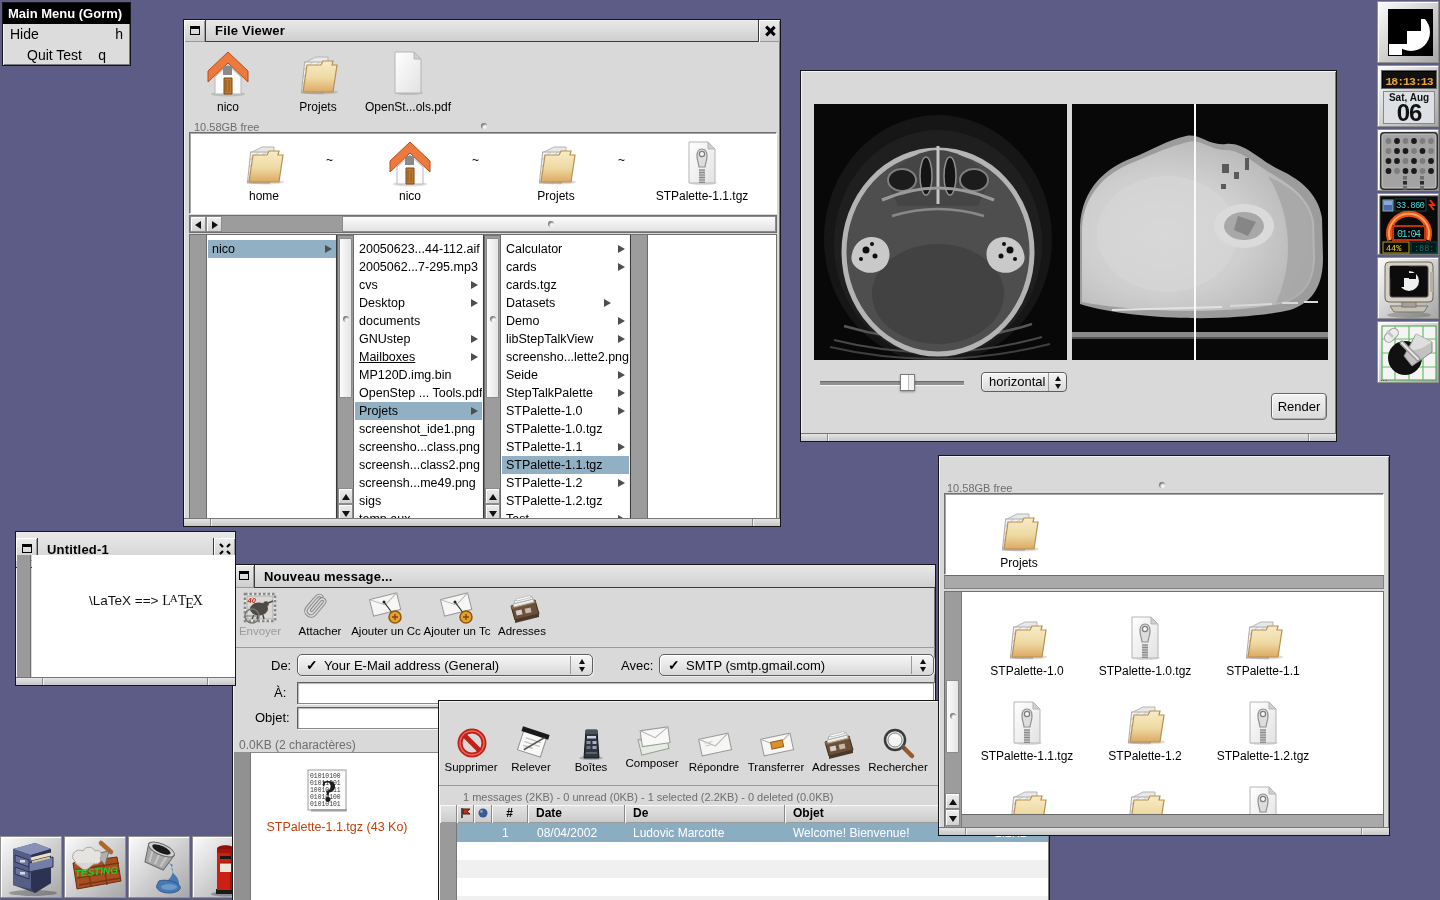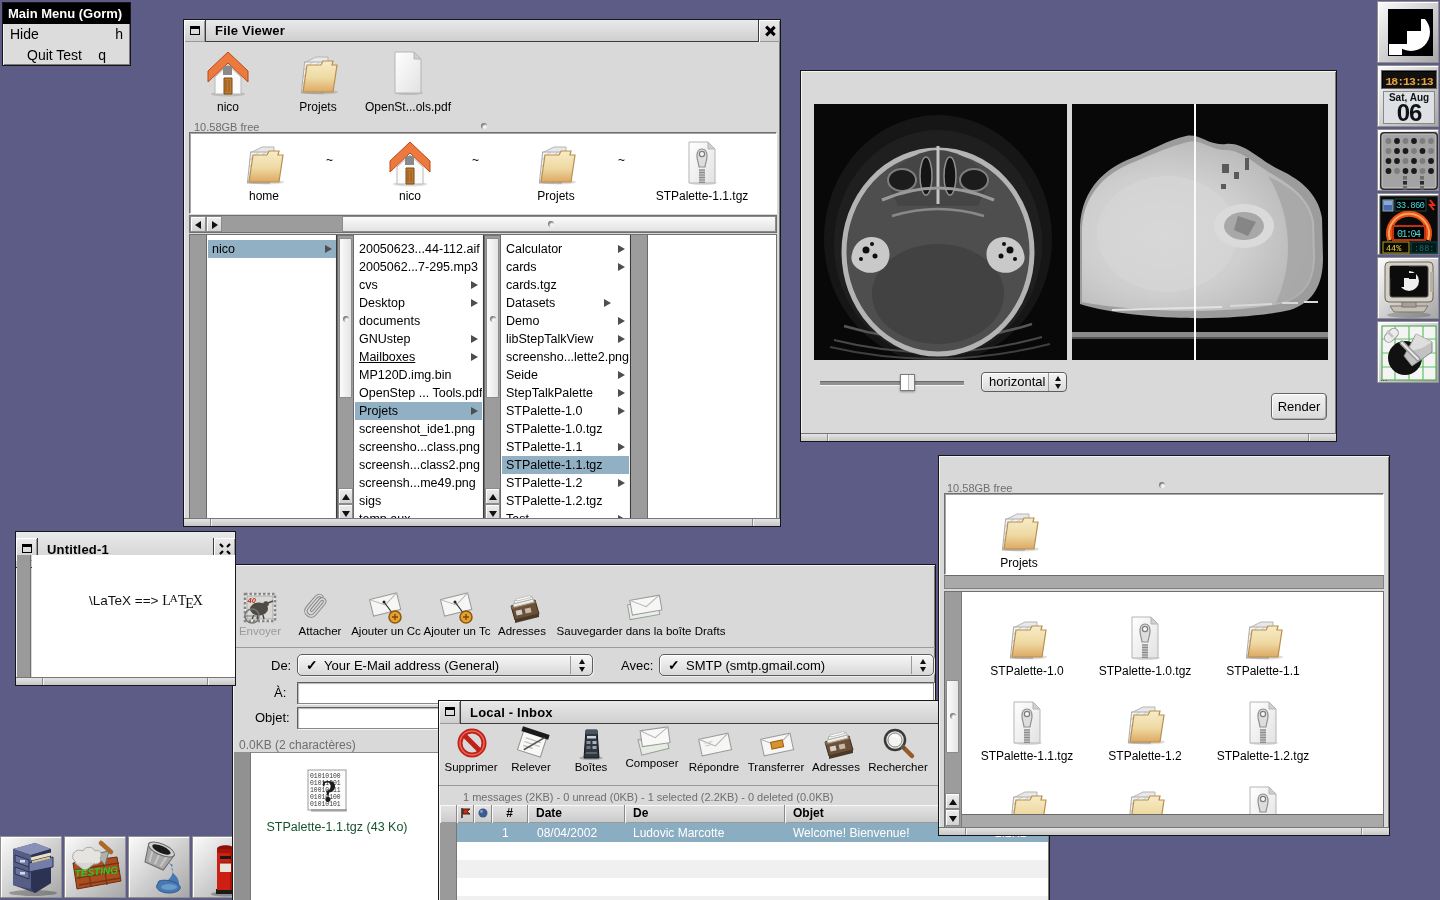--- a/index.html
+++ b/index.html
@@ -444,20 +444,26 @@
    <div style="font-size:13px;line-height:18px;padding-left:7px">horizontal</div>
    <div class="abs" style="right:17px;top:0;bottom:0;width:1px;background:#9a9a9a"></div>
    <div class="tri up" style="right:5px;top:3px;border-left-width:3.5px;border-right-width:3.5px;border-bottom-width:5px"></div>
    <div class="tri dn" style="right:5px;top:11px;border-left-width:3.5px;border-right-width:3.5px;border-top-width:5px"></div>
  </div>
  <div class="btn" style="left:470px;top:322px;width:56px;height:27px;line-height:26px">Render</div>
  <div class="rsz"></div>
 </div>
 
 <div class="win" style="left:232px;top:564px;width:704px;height:340px">
+ <div class="tb" style="height:23px">
+      <div class="tbtn mini" style="height:23px">
+        <i></i>
+      </div>
+      <div class="ttl">Nouveau message...</div>
+    </div>
  <div id="nmtools" class="abs" style="left:0;top:23px;right:0;height:60px;border-bottom:1px solid #9a9a9a">
 <div class="ticon" style="left:-8px;top:4px;width:70px;color:#9a9a9a">
         <svg width="44" height="32" viewBox="0 0 44 32" style="overflow:visible">
           <g transform="translate(3 0)">
 <rect x="4" y="2" width="30" height="27" fill="#f0f0ee" stroke="#888" stroke-dasharray="2.5 2" stroke-width="2.5"></rect>
 <rect x="6" y="4" width="26" height="23" fill="#d8d8d4" stroke="#aaa"></rect>
 <ellipse cx="18" cy="17" rx="9" ry="6.5" fill="#4e4a46"></ellipse>
 <circle cx="25" cy="12" r="2.8" fill="#4e4a46"></circle>
 <path d="M27 11 L32 9" stroke="#4e4a46" stroke-width="1.5"></path>
 <path d="M13 23 L11 27 M17 23 L16 27 M22 23 L23 27" stroke="#3a3a3a" stroke-width="1.3"></path>
@@ -516,32 +522,20 @@
 <path d="M8 14 L32 8 L33 11 L9 17 Z" fill="#8a6848"></path>
 <path d="M10 12 L30 7 L31 10 L11 15 Z" fill="#f0f0ec" stroke="#b0b0ac"></path>
 <path d="M11 9 L29 4.5 L30 7 L12 11.5 Z" fill="#fafaf6" stroke="#b0b0ac"></path>
 <path d="M13 7 L27 3.5 L28 5.5 L14 9 Z" fill="#ffffff" stroke="#c0c0bc"></path>
 <rect x="13" y="18" width="6" height="5" fill="#d8d0c8" transform="rotate(-12 16 20)"></rect>
 <rect x="22" y="16" width="6" height="5" fill="#c8b8a8" transform="rotate(-12 25 18)"></rect>
 <path d="M12 28 L36 22 L36 25 L12 31 Z" fill="#4a3828"></path>
 </g>
         </svg>
         <div class="tl">Adresses</div>
-      </div>
-<div class="ticon" style="left:293px;top:4px;width:230px;color:#000">
-        <svg width="44" height="32" viewBox="0 0 44 32" style="overflow:visible">
-          <g transform="translate(3 0)">
-<g transform="rotate(-10 22 14)">
-<rect x="6" y="10" width="30" height="15" fill="#e9efe6" stroke="#98a098"></rect>
-<rect x="9" y="6" width="30" height="15" fill="#f6f6f4" stroke="#98989a"></rect>
-<path d="M9 6 L24 15 L39 6" fill="none" stroke="#b4b4b2"></path>
-</g>
-          </g>
-        </svg>
-        <div class="tl">Sauvegarder dans la boîte Drafts</div>
       </div>
 </div>
  <div class="lbl" style="left:38px;top:93px;font-size:13px">De:</div>
  <div class="abs pop" style="left:64px;top:89px;width:296px;height:22px">
    <span class="ck">✓</span>
       <span class="ptx">Your E-Mail address (General)</span>
    <div class="abs" style="right:21px;top:1px;bottom:1px;width:1px;background:#9a9a9a"></div>
    <div class="tri up" style="right:7px;top:4px;border-left-width:3.5px;border-right-width:3.5px;border-bottom-width:5px"></div>
    <div class="tri dn" style="right:7px;top:12px;border-left-width:3.5px;border-right-width:3.5px;border-top-width:5px"></div>
  </div>
@@ -565,30 +559,24 @@
   <rect x="5" y="41" width="36" height="3" fill="#00000033"></rect>
   <g font-family="Liberation Mono, monospace" font-size="6.4" fill="#333">
    <text x="4" y="10">01010100</text>
         <text x="4" y="17">01011001</text>
         <text x="4" y="24">10010111</text>
         <text x="4" y="31">01010100</text>
         <text x="4" y="38">01010101</text>
   </g>
   <text x="15" y="34" font-family="Liberation Serif, serif" font-size="32" font-weight="bold" fill="#1c1c1c">?</text>
  </svg>
- <div class="abs" style="left:24px;top:255px;width:160px;font-size:12.5px;color:#14532d;text-align:center">STPalette-1.1.tgz (43 Ko)</div>
+ <div class="abs" style="left:24px;top:255px;width:160px;font-size:12.5px;color:#c2410c;text-align:center">STPalette-1.1.tgz (43 Ko)</div>
 </div>
 
 <div class="win" style="left:438px;top:700px;width:612px;height:201px">
- <div class="tb" style="height:23px">
-      <div class="tbtn mini" style="height:23px">
-        <i></i>
-      </div>
-      <div class="ttl">Local - Inbox</div>
-    </div>
  <div id="lbtools" class="abs" style="left:0;top:23px;right:0;height:62px;border-bottom:1px solid #9a9a9a">
 <div class="ticon" style="left:-10px;top:4px;width:84px;color:#000">
         <svg width="44" height="32" viewBox="0 0 44 32" style="overflow:visible">
           <g transform="translate(3 0)">
             <g>
               <circle cx="20" cy="15" r="12" fill="none" stroke="#c02018" stroke-width="5"></circle>
 <circle cx="20" cy="15" r="12" fill="none" stroke="#e86a5a" stroke-width="1.5"></circle>
 <path d="M12 7 L28 23" stroke="#c02018" stroke-width="5"></path>
             </g>
           </g>

